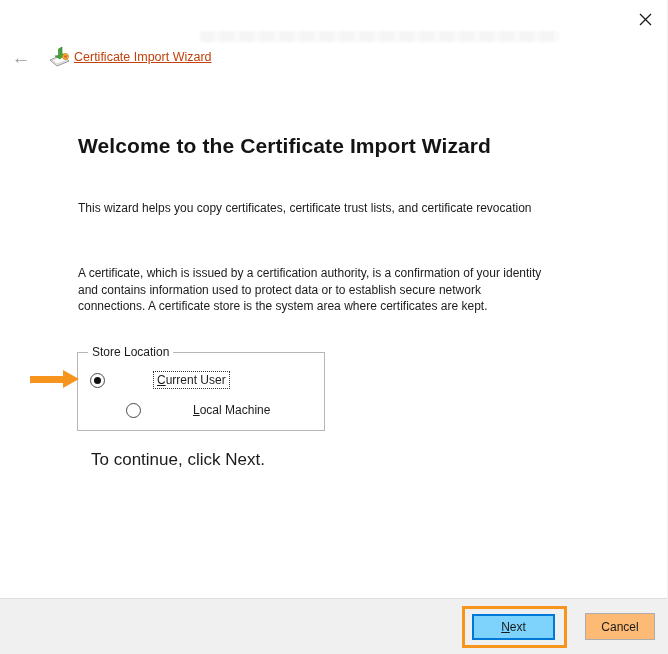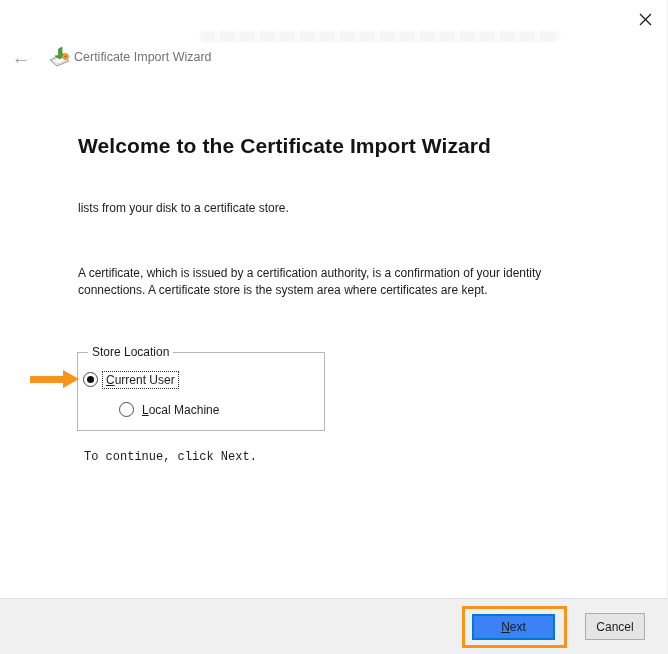--- a/index.html
+++ b/index.html
@@ -10,56 +10,56 @@
     border-right:1px solid #eef1ee;box-sizing:border-box;
   }
   .abs{position:absolute;}
 
   
   .close-btn{left:635px;top:9px;width:20px;height:20px;display:flex;align-items:center;justify-content:center;cursor:pointer;}
 
   
   .back-arrow{left:8px;top:46px;width:26px;height:24px;font-size:19px;color:#9a9a9a;line-height:24px;text-align:center;cursor:pointer;}
   .wizard-icon{left:47px;top:45px;width:24px;height:24px;}
-  .wizard-title{left:74px;top:50px;font-size:12.5px;color:#737373;white-space:nowrap;}
+  .wizard-title{left:74px;top:50px;font-size:12.5px;color:#c2410c;white-space:nowrap;text-decoration:underline;}
 
   
   .artifact{left:200px;top:31px;width:360px;height:11px;
     background:repeating-linear-gradient(90deg,#ededed 0 14px,#f7f7f7 14px 20px);
     opacity:.55;filter:blur(1px);border-radius:2px;}
 
   .welcome-heading{left:78px;top:134px;font-size:21px;font-weight:700;color:#141414;white-space:nowrap;letter-spacing:.1px;}
 
   .para{font-size:12px;line-height:16.5px;white-space:nowrap;color:#1b1b1b;}
   .para-1{left:78px;top:200px;}
   .para-2{left:78px;top:265px;}
-  .instruction{left:84px;top:450px;font-size:12px;color:#1b1b1b;white-space:nowrap;font-family:Liberation Mono, monospace;}
+  .instruction{left:91px;top:450px;font-size:17px;color:#1b1b1b;white-space:nowrap;}
 
   
   .groupbox{left:77px;top:352px;width:248px;height:79px;border:1px solid #b6b6b6;box-sizing:border-box;}
   .groupbox-label{position:absolute;left:10px;top:-8px;background:#ffffff;padding:0 4px;font-size:12px;color:#1b1b1b;white-space:nowrap;}
-  .radio-row{position:absolute;left:5px;display:flex;align-items:flex-start;cursor:pointer;}
+  .radio-row{position:absolute;left:12px;display:flex;align-items:flex-end;cursor:pointer;gap:44px;}
   .radio-row.row-0{top:19px;}
   .radio-row.row-1{top:49px;padding-left:36px;}
   .radio-circle{width:13px;height:13px;border-radius:50%;border:1px solid #4a4a4a;background:#fff;position:relative;flex:0 0 auto;}
   .radio-circle.selected::after{content:"";position:absolute;left:3px;top:3px;width:7px;height:7px;border-radius:50%;background:#111;}
   .radio-label{margin-left:5px;font-size:12px;color:#1b1b1b;white-space:nowrap;padding:1px 3px;}
   .radio-label.focused{outline:1px dotted #333;}
   .mnemonic{text-decoration:underline;}
 
   
   .annot-arrow{left:30px;top:370px;width:50px;height:19px;}
   .annot-arrow .shaft{position:absolute;left:0;top:6px;width:33px;height:7px;background:#F7941E;}
   .annot-arrow .head{position:absolute;left:33px;top:0;width:0;height:0;border-top:9.5px solid transparent;border-bottom:9.5px solid transparent;border-left:16px solid #F7941E;}
 
   
   .footer{left:0;top:598px;width:668px;height:56px;background:#f0f0f0;border-top:1px solid #dfdfdf;box-sizing:border-box;}
   .btn{position:absolute;display:flex;align-items:center;justify-content:center;font-size:12px;color:#1b1b1b;box-sizing:border-box;cursor:pointer;white-space:nowrap;}
-  .next-btn{left:472px;top:614px;width:83px;height:26px;background:#3b82f6;border:2px solid #0078d7;}
-  .cancel-btn{left:585px;top:613px;width:60px;height:27px;background:#e5e5e5;border:1px solid #adadad;}
+  .next-btn{left:472px;top:614px;width:83px;height:26px;background:#7dd3fc;border:2px solid #0078d7;}
+  .cancel-btn{left:585px;top:613px;width:70px;height:27px;background:#fdba74;border:1px solid #adadad;}
   .annot-box{left:462px;top:606px;width:105px;height:42px;border:3px solid #F7941E;box-sizing:border-box;pointer-events:none;}
 </style>
 </head>
 <body>
 
 <div class="abs close-btn">
   <svg width="13" height="13" viewBox="0 0 13 13">
     <line x1="1" y1="1" x2="12" y2="12" stroke="#1b1b1b" stroke-width="1.2"></line>
     <line x1="12" y1="1" x2="1" y2="12" stroke="#1b1b1b" stroke-width="1.2"></line>
   </svg>
@@ -75,25 +75,26 @@
     <path d="M15,2 L15,9 L18,9 L13,14 L8,11 L11.5,10.5 L11.5,4 Z" fill="#46a33c" stroke="#2d7a26" stroke-width="0.6"></path>
     <circle cx="18.5" cy="11.5" r="3" fill="#f3b229" stroke="#c98a12" stroke-width="0.8"></circle>
     <circle cx="18.5" cy="11.5" r="1.3" fill="#e2504a"></circle>
   </svg>
 </div>
 <div class="abs wizard-title">Certificate Import Wizard</div>
 
 <div class="abs welcome-heading">Welcome to the Certificate Import Wizard</div>
 
 <div class="abs para para-1">
-  <div>lists from your disk to a certificate store.</div>
+  <div>This wizard helps you copy certificates, certificate trust lists, and certificate revocation</div>
 </div>
 
 <div class="abs para para-2">
   <div>A certificate, which is issued by a certification authority, is a confirmation of your identity</div>
+  <div>and contains information used to protect data or to establish secure network</div>
   <div>connections. A certificate store is the system area where certificates are kept.</div>
 </div>
 
 <div class="abs groupbox">
   <div class="groupbox-label">Store Location</div>
 
   <div class="radio-row row-0">
     <span class="radio-circle selected"></span>
     <span class="radio-label focused"><span class="mnemonic">C</span><span>urrent User</span></span>
   </div>

